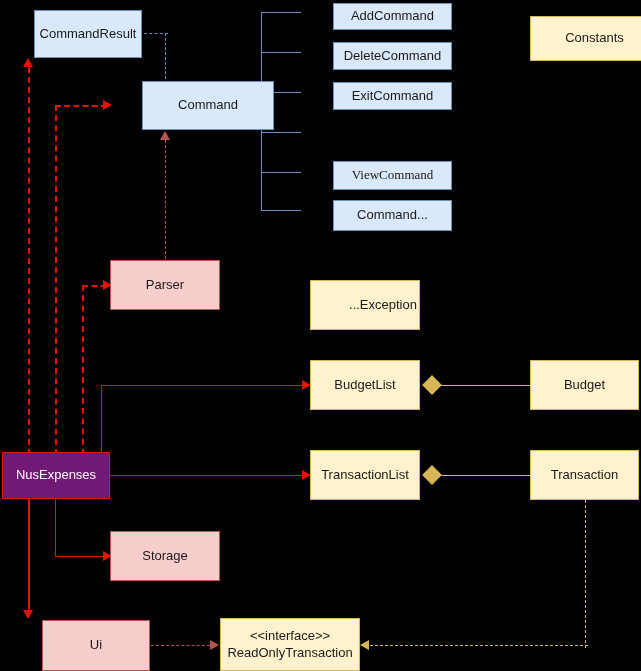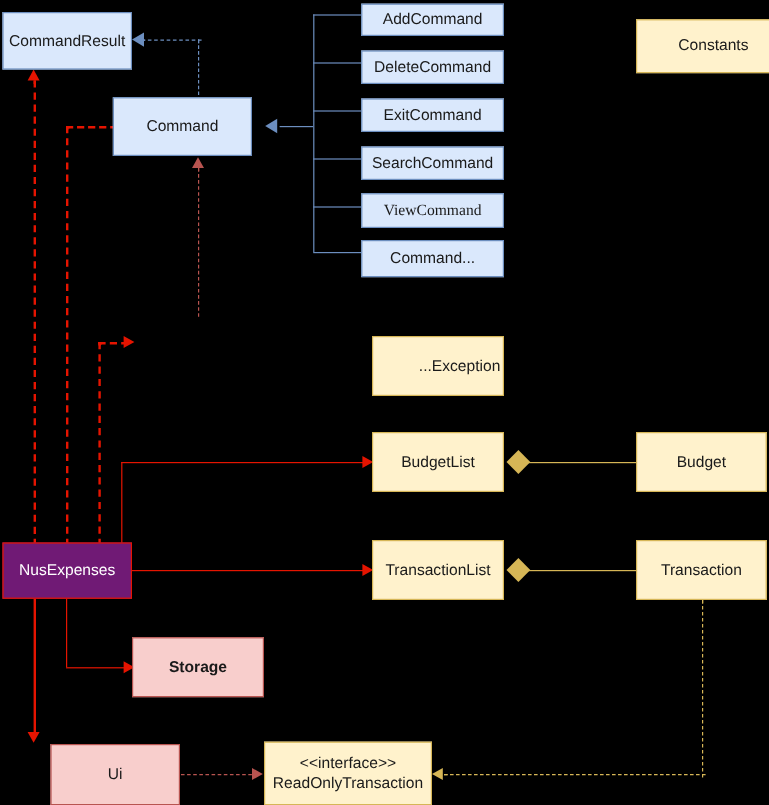--- a/index.html
+++ b/index.html
@@ -26,20 +26,21 @@
     line-height: 1.25;
     color: #1a1a1a;
     border-width: 1px;
     border-style: solid;
     white-space: pre-line;
     z-index: 5;
   }
   .blue {
     background: #dae8fc;
     border-color: #6c8ebf;
+    margin-left: 32px;
   }
   .pink {
     background: #f8cecc;
     border-color: #b85450;
   }
   .cream {
     background: #fff2cc;
     border-color: #d6b656;
   }
   .redfill {
@@ -166,52 +167,52 @@
   <div class="edge h-line dashed-gold" style="left:370px; top:645px; width:215px;"></div>
   <div class="arrow ar-left-gold" style="left:360px; top:640px;"></div>
 
   <div class="edge h-line dashed-pinkr" style="left:110px; top:645px; width:102px;"></div>
   <div class="arrow ar-right-pinkr" style="left:210px; top:640px;"></div>
 
   <div class="node blue" style="left:2px; top:10px; width:108px; height:48px;">
     <span>CommandResult</span>
   </div>
 
-  <div class="node blue" style="left:94px; top:81px; width:116px; height:49px;align-items:center;">
+  <div class="node blue" style="left:110px; top:81px; width:132px; height:49px;align-items:center;">
     <span>Command</span>
   </div>
 
   <div class="node blue" style="left:301px; top:3px; width:119px; height:27px;">
     <span>AddCommand</span>
   </div>
 
   <div class="node blue" style="left:301px; top:42px; width:119px; height:28px;">
     <span>DeleteCommand</span>
   </div>
 
   <div class="node blue" style="left:301px; top:82px; width:119px; height:28px;">
     <span>ExitCommand</span>
   </div>
 
-  <div class="node blue" style="left:301px; top:122px; width:119px; height:28px;">
-    <span>SearchCommand</span>
-  </div>
 
   <div class="node blue" style="left:301px; top:161px; width:119px; height:29px;font-family:Liberation Serif, serif;">
     <span>ViewCommand</span>
   </div>
 
   <div class="node blue" style="left:301px; top:200px; width:119px; height:31px;">
     <span>Command...</span>
   </div>
 
   <div class="node cream" style="left:530px; top:16px; width:129px; height:45px;">
     <span>Constants</span>
   </div>
 
+  <div class="node pink" style="left:110px; top:260px; width:110px; height:50px;">
+    <span>Parser</span>
+  </div>
 
   <div class="node cream" style="left:310px; top:280px; width:110px; height:50px;padding-left:36px;">
     <span>...Exception</span>
   </div>
 
   <div class="node cream" style="left:310px; top:360px; width:110px; height:50px;">
     <span>BudgetList</span>
   </div>
 
   <div class="node cream" style="left:530px; top:360px; width:109px; height:50px;text-align:right;">
@@ -223,21 +224,21 @@
   </div>
 
   <div class="node cream" style="left:310px; top:450px; width:110px; height:50px;">
     <span>TransactionList</span>
   </div>
 
   <div class="node cream" style="left:530px; top:450px; width:109px; height:50px;">
     <span>Transaction</span>
   </div>
 
-  <div class="node pink" style="left:110px; top:531px; width:110px; height:50px;font-weight:bold;">
+  <div class="node pink" style="left:110px; top:531px; width:110px; height:50px;">
     <span>Storage</span>
   </div>
 
   <div class="node pink" style="left:2px; top:620px; width:108px; height:51px;margin-left:40px;">
     <span>Ui</span>
   </div>
 
   <div class="node cream" style="left:220px; top:618px; width:140px; height:53px;">
     <span>&lt;&lt;interface&gt;&gt;
 ReadOnlyTransaction</span>

